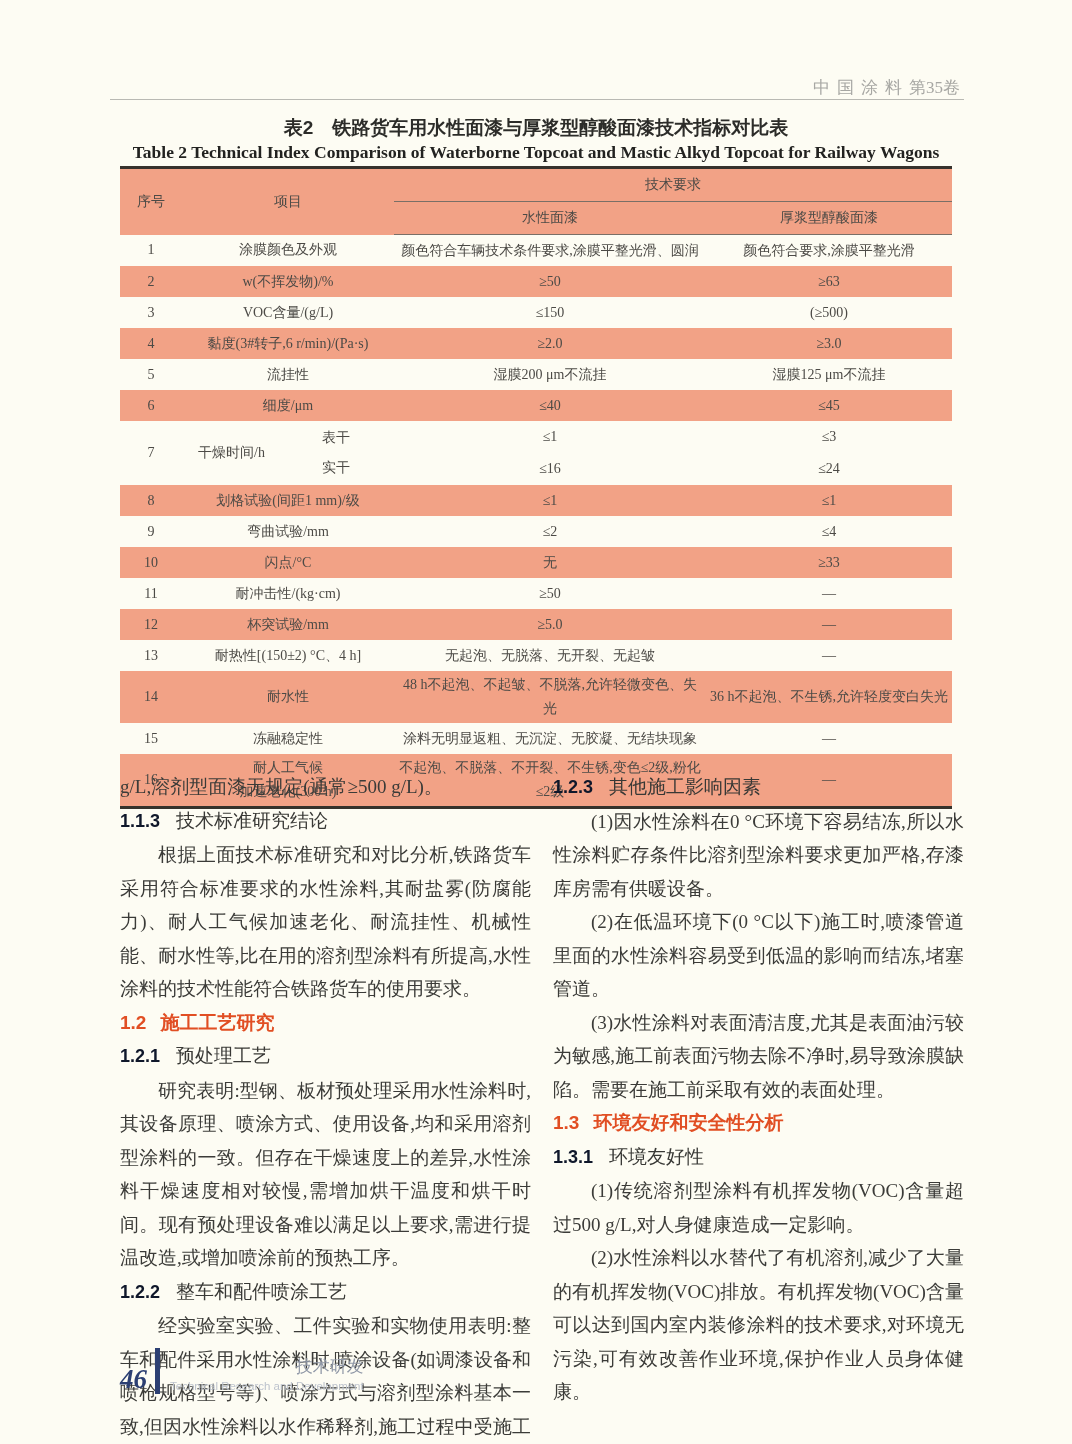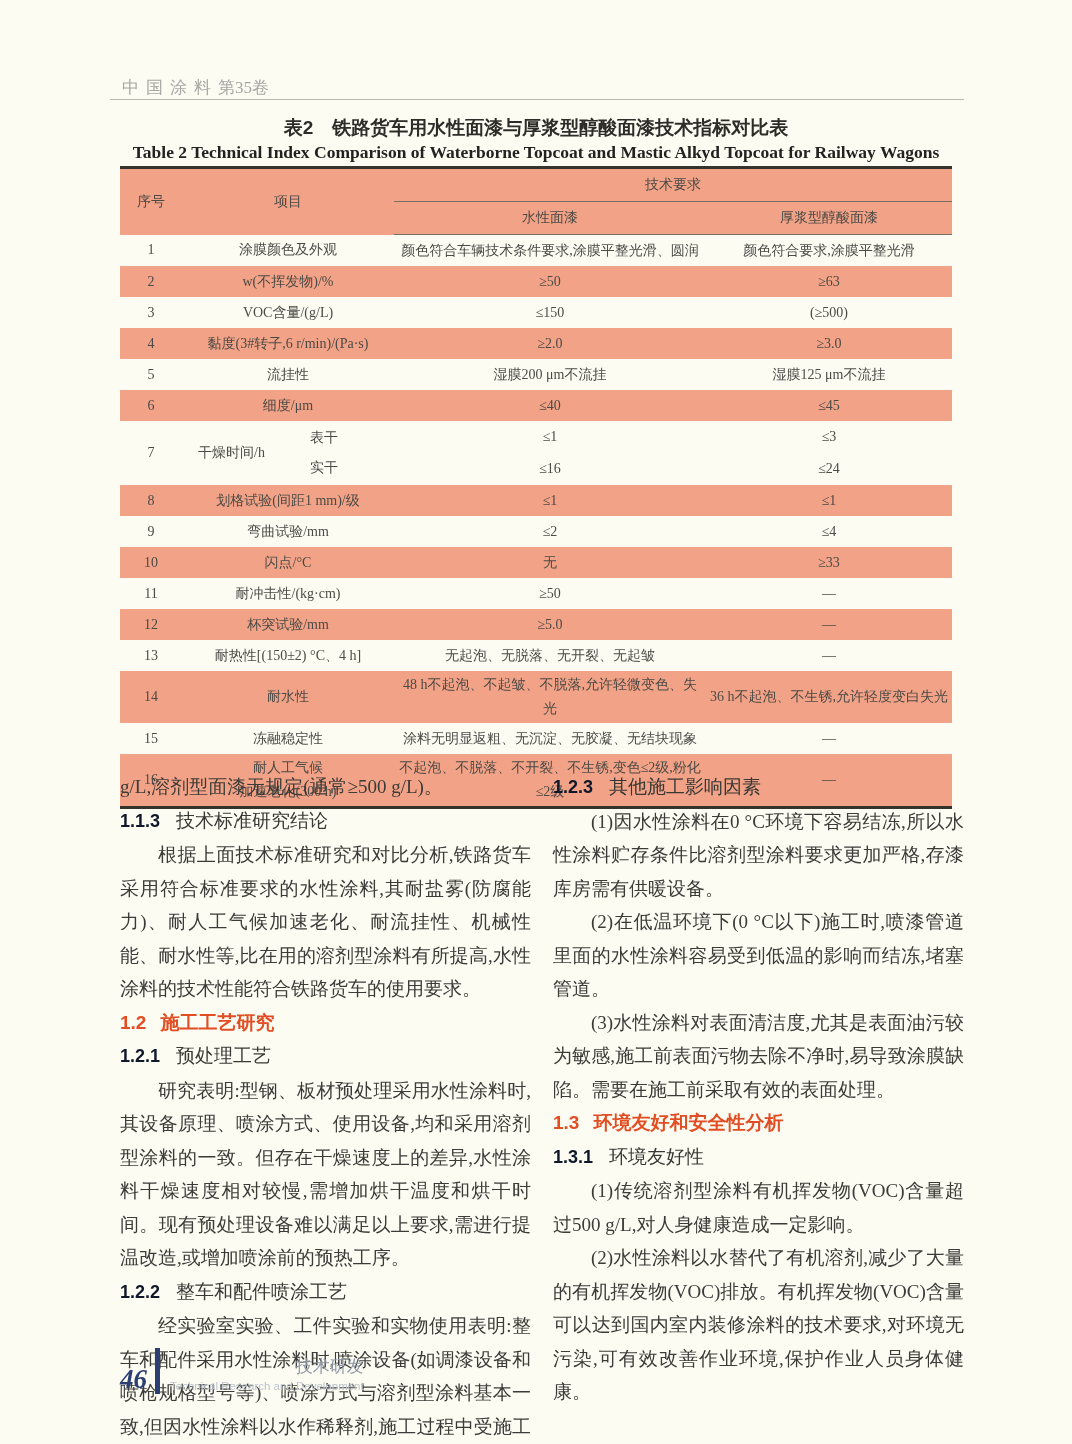--- a/index.html
+++ b/index.html
@@ -7,21 +7,21 @@
     position:relative;
     width:1072px;height:1444px;
     background:#fdfcf3;
     font-family:"Liberation Serif","DejaVu Serif",serif;
     color:#3b3b38;
     overflow:hidden;
   }
   
   .running-head{
     position:absolute;top:76px;left:122px;right:112px;
-    display:flex;justify-content:flex-start;
+    display:flex;justify-content:flex-end;
     font-size:17px;color:#a7a7a3;
   }
   .running-head .jname{letter-spacing:7px;}
   .head-rule{
     position:absolute;top:99px;left:110px;right:108px;
     border-top:1px solid #b9b9b3;
   }
   
   .tbl-title-zh{
     position:absolute;top:115px;left:0;width:100%;
@@ -51,21 +51,21 @@
     padding:2px 4px;line-height:24px;
   }
   table.cmp .shade{background:#f2a286;}
   table.cmp thead th{background:#f2a286;height:28px;}
   table.cmp thead tr.sub th{border-bottom:1px solid #7a6f66;}
   th.req{border-bottom:1px solid #7a6f66;}
   td.item,.item-split{text-align:left;padding-left:12px;}
   td.no{}
   tr.h29 td{height:27px;}
   .item-split{display:flex;align-items:center;justify-content:space-between;gap:36px;}
-  .item-split .sub-col{display:flex;flex-direction:column;margin-right:52px;}
+  .item-split .sub-col{display:flex;flex-direction:column;margin-right:40px;}
   .item-split .sub-col span{height:30px;line-height:30px;}
   td.pre{white-space:pre-line;}
   
   .cols{
     position:absolute;top:770px;left:120px;width:845px;
     display:flex;gap:22px;
   }
   .col{width:411px;font-size:19px;line-height:33.5px;text-align:justify;}
   .col p{margin:0;}
   .col p.ind{text-indent:2em;}

